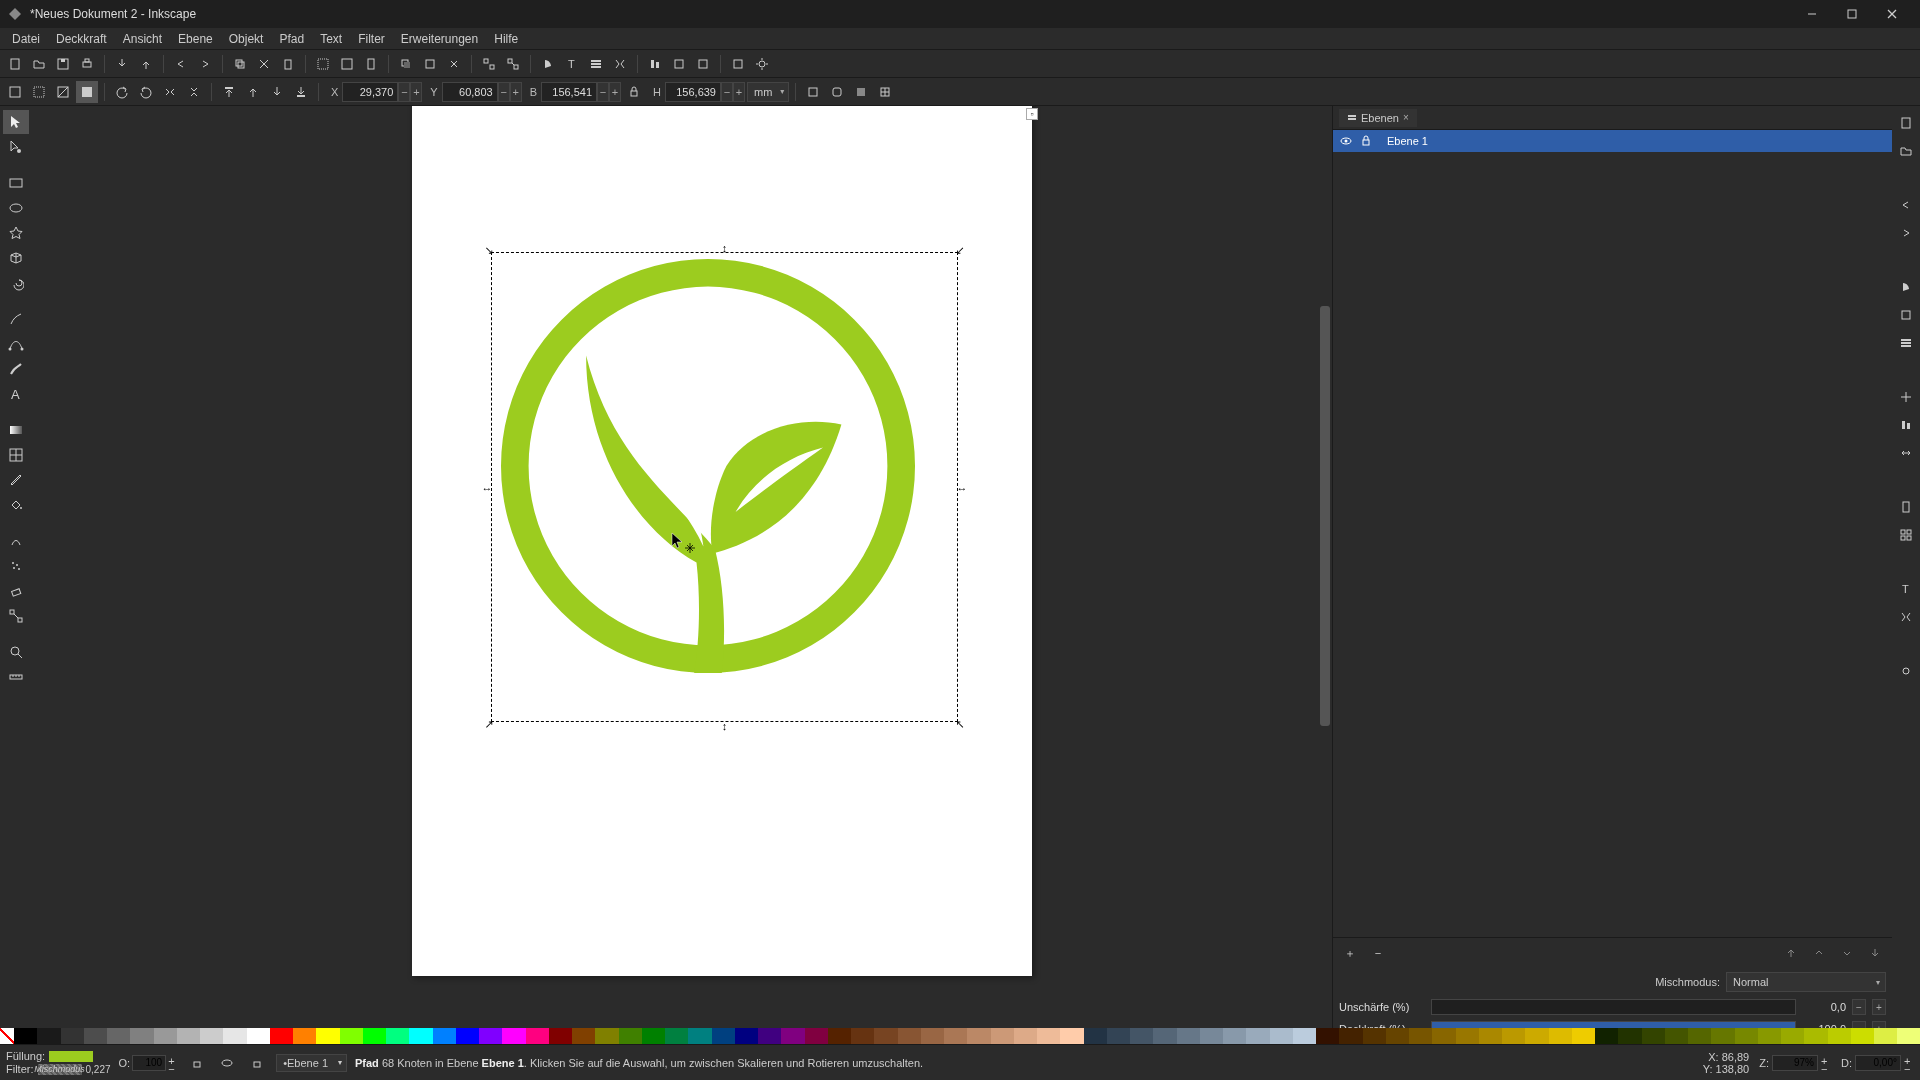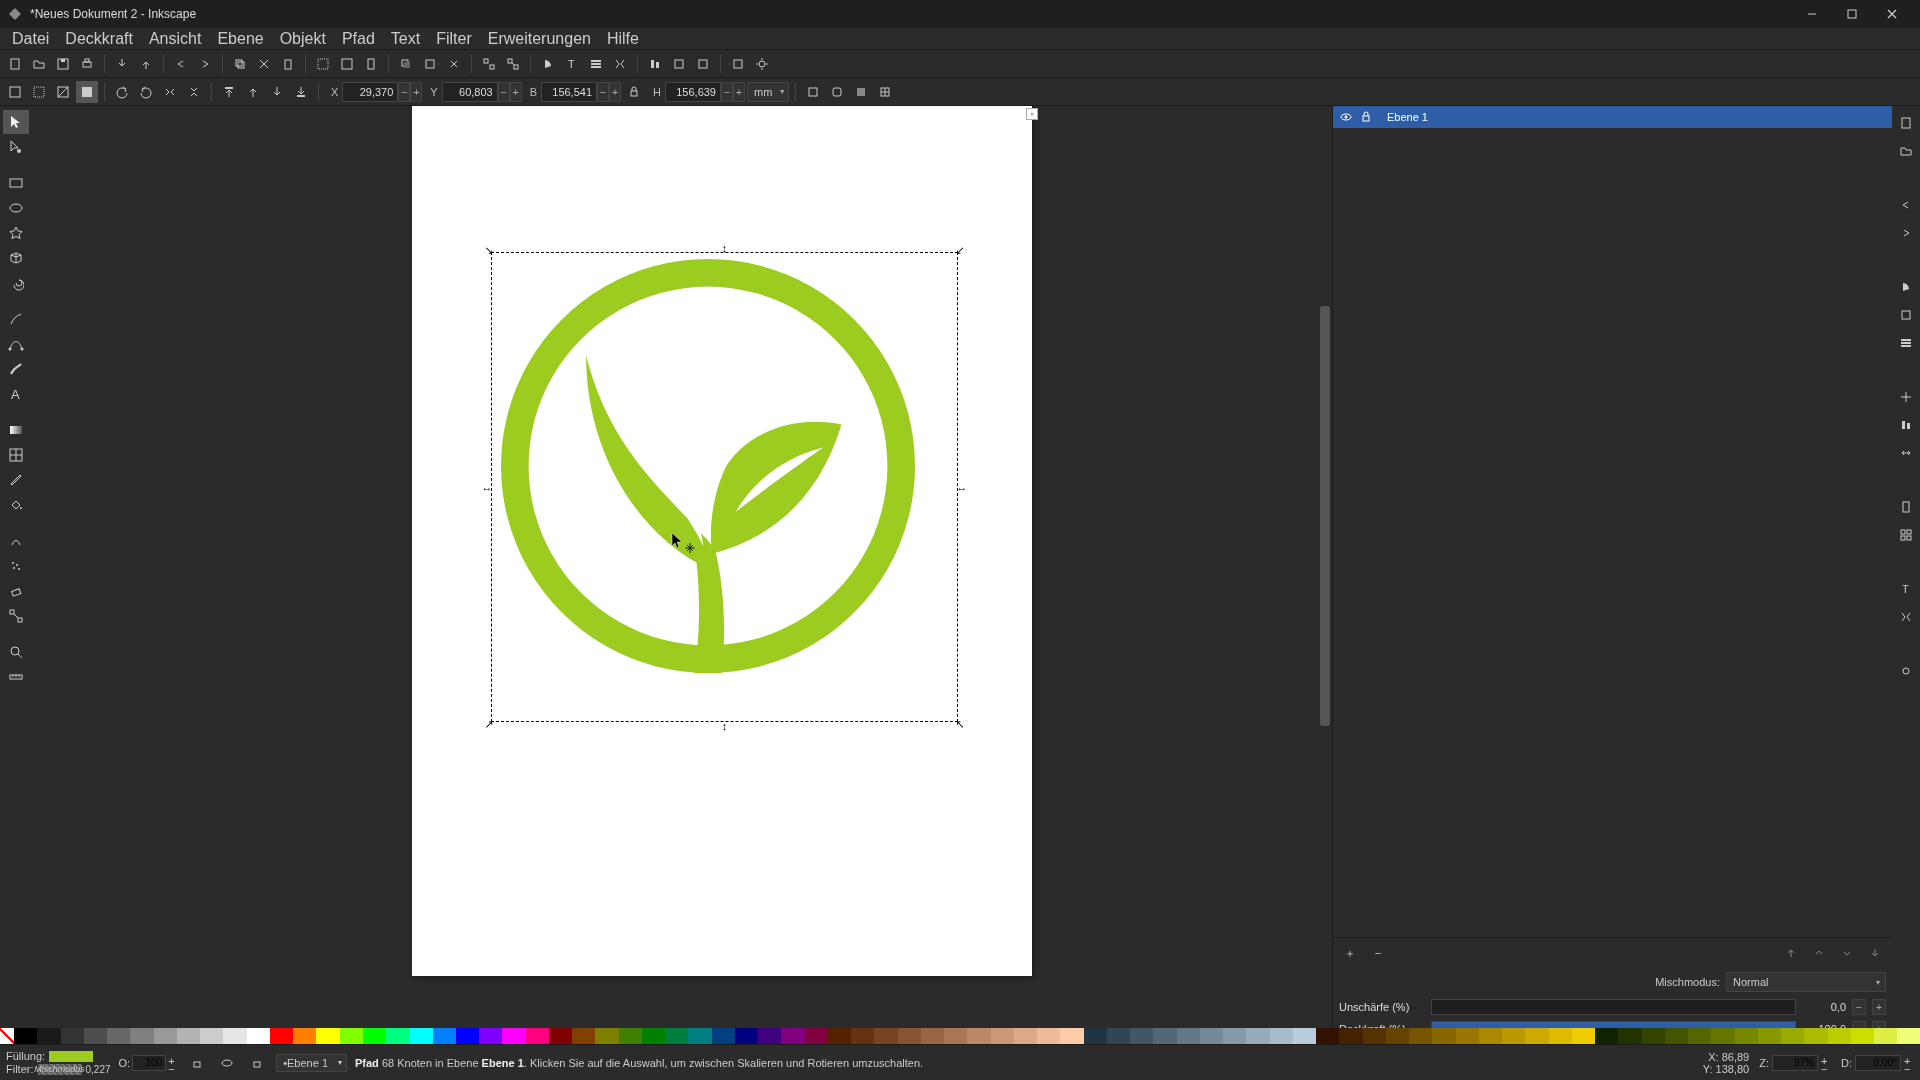--- a/index.html
+++ b/index.html
@@ -6,21 +6,21 @@
 body { font-family: "Segoe UI", Tahoma, sans-serif; font-size: 11px; color: #ccc; background: #2b2b2b; width: 1920px; height: 1080px; overflow: hidden; position: relative; }
 
 
 .title-bar { height: 28px; background: #1f1f1f; display: flex; align-items: center; padding: 0 8px; }
 .title-bar .icon-slot { width: 16px; height: 16px; margin-right: 6px; display: flex; align-items: center; }
 .title-bar .title { flex: 1; color: #ddd; font-size: 12px; }
 .title-bar .win-btn { width: 40px; height: 28px; display: flex; align-items: center; justify-content: center; color: #ccc; }
 
 
 .menu-bar { height: 22px; background: #2b2b2b; display: flex; align-items: center; padding: 0 4px; gap: 0; border-bottom: 1px solid #1a1a1a; }
-.menu-bar .menu-item { padding: 2px 8px; color: #ccc; font-size: 16px; }
+.menu-bar .menu-item { padding: 2px 8px; color: #ccc; font-size: 12px; }
 
 
 .main-toolbar { height: 28px; background: #2b2b2b; display: flex; align-items: center; padding: 0 4px; gap: 2px; border-bottom: 1px solid #1a1a1a; }
 .tb-btn { width: 22px; height: 22px; display: flex; align-items: center; justify-content: center; border-radius: 2px; color: #ccc; }
 .tb-sep { width: 1px; height: 18px; background: #444; margin: 0 4px; }
 
 
 .tool-controls { height: 28px; background: #2b2b2b; display: flex; align-items: center; padding: 0 4px; gap: 2px; border-bottom: 1px solid #1a1a1a; font-size: 11px; }
 .tc-btn { width: 22px; height: 22px; display: flex; align-items: center; justify-content: center; color: #ccc; }
 .tc-btn.active { background: #555; }
@@ -605,20 +605,30 @@
 
     <div class="scroll-v">
         <div class="thumb" style="top:200px; height:420px;"></div>
       </div>
     <div class="scroll-h" style="bottom: -1px;">
         <div class="thumb" style="left:200px; width:760px;"></div>
       </div>
   </div>
 
   <div class="panel-area">
+    <div class="panel-tab-row">
+      <div class="panel-tab">
+        <svg width="10" height="10">
+            <rect x="1" y="2" width="8" height="2" fill="#ccc"></rect>
+            <rect x="1" y="5" width="8" height="2" fill="#ccc"></rect>
+          </svg>
+        <span>Ebenen</span>
+        <span class="close-x">×</span>
+      </div>
+    </div>
     <div class="layers-list">
       <div class="layer-row selected">
         <div class="eye">
             <svg width="12" height="12">
               <ellipse cx="6" cy="6" rx="5" ry="3" stroke="#fff" fill="none"></ellipse>
               <circle cx="6" cy="6" r="1.5" fill="#fff"></circle>
             </svg>
           </div>
         <div class="lock">
             <svg width="12" height="12">

